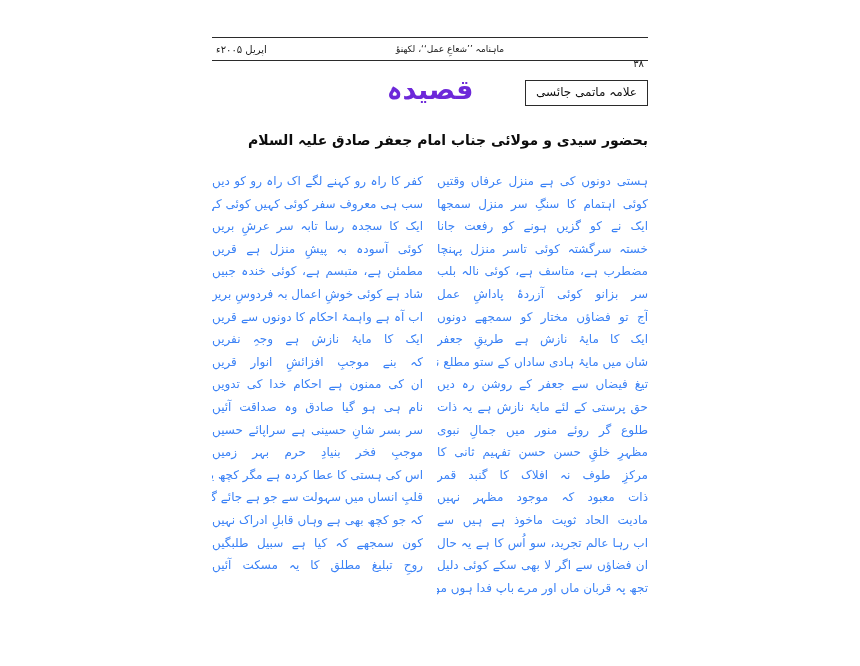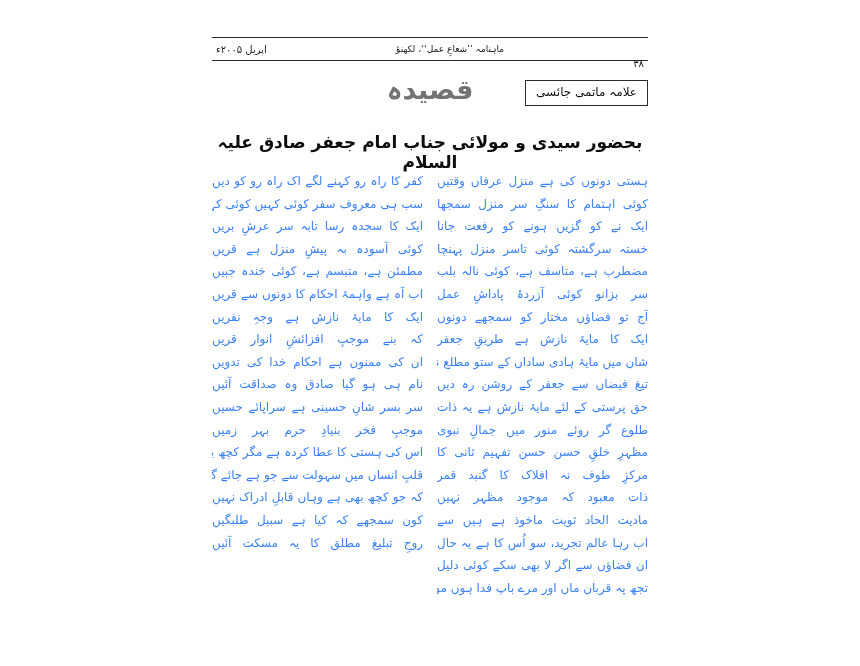--- a/index.html
+++ b/index.html
@@ -83,29 +83,28 @@
   }
   .poem-title {
     position: absolute;
     left: 0;
     right: 0;
     top: 46px;
     text-align: center;
     font-size: 27px;
     font-weight: bold;
     letter-spacing: 0px;
-    color: #737373;
+    color: #6d28d9;
   }
   .dedication {
     position: absolute;
     left: 0;
     right: 0;
     top: 104px;
-    text-align: center;
-    font-size: 17px;
+    font-size: 14px;
     font-weight: bold;
     color: #0d0d0d;
   }
 
   
   .verses {
     position: absolute;
     left: 0;
     top: 142px;
     width: 436px;
@@ -171,20 +170,21 @@
           <div class="line">اب رہا عالم تجرید، سو اُس کا ہے یہ حال</div>
           <div class="line">ان فضاؤں سے اگر لا بھی سکے کوئی دلیل</div>
           <div class="line">تجھ پہ قربان ماں اور مرے باپ فدا ہوں مولا</div>
         </div>
       <div class="col col-left">
           <div class="line">کفر کا راہ رو کہنے لگے اک راہ رو کو دیں</div>
           <div class="line">سب ہی معروف سفر کوئی کہیں کوئی کہیں</div>
           <div class="line">ایک کا سجدہ رسا تابہ سر عرشِ بریں</div>
           <div class="line">کوئی آسودہ بہ پیشِ منزل ہے قریں</div>
           <div class="line">مطمئن ہے، متبسم ہے، کوئی خندہ جبیں</div>
+          <div class="line">شاد ہے کوئی خوشِ اعمال بہ فردوسِ بریں</div>
           <div class="line">اب آہ ہے واہمۂ احکام کا دونوں سے قریں</div>
           <div class="line">ایک کا مایۂ نازش ہے وجہِ نفریں</div>
           <div class="line">کہ بنے موجبِ افزائشِ انوار قریں</div>
           <div class="line">ان کی ممنون ہے احکام خدا کی تدویں</div>
           <div class="line">نام ہی ہو گیا صادق وہ صداقت آئیں</div>
           <div class="line">سر بسر شانِ حسینی ہے سراپائے حسیں</div>
           <div class="line">موجبِ فخر بنیادِ حرم بہر زمیں</div>
           <div class="line">اس کی ہستی کا عطا کردہ ہے مگر کچھ یقیں</div>
           <div class="line">قلبِ انساں میں سہولت سے جو ہے جائے گزیں</div>
           <div class="line">کہ جو کچھ بھی ہے وہاں قابلِ ادراک نہیں</div>

